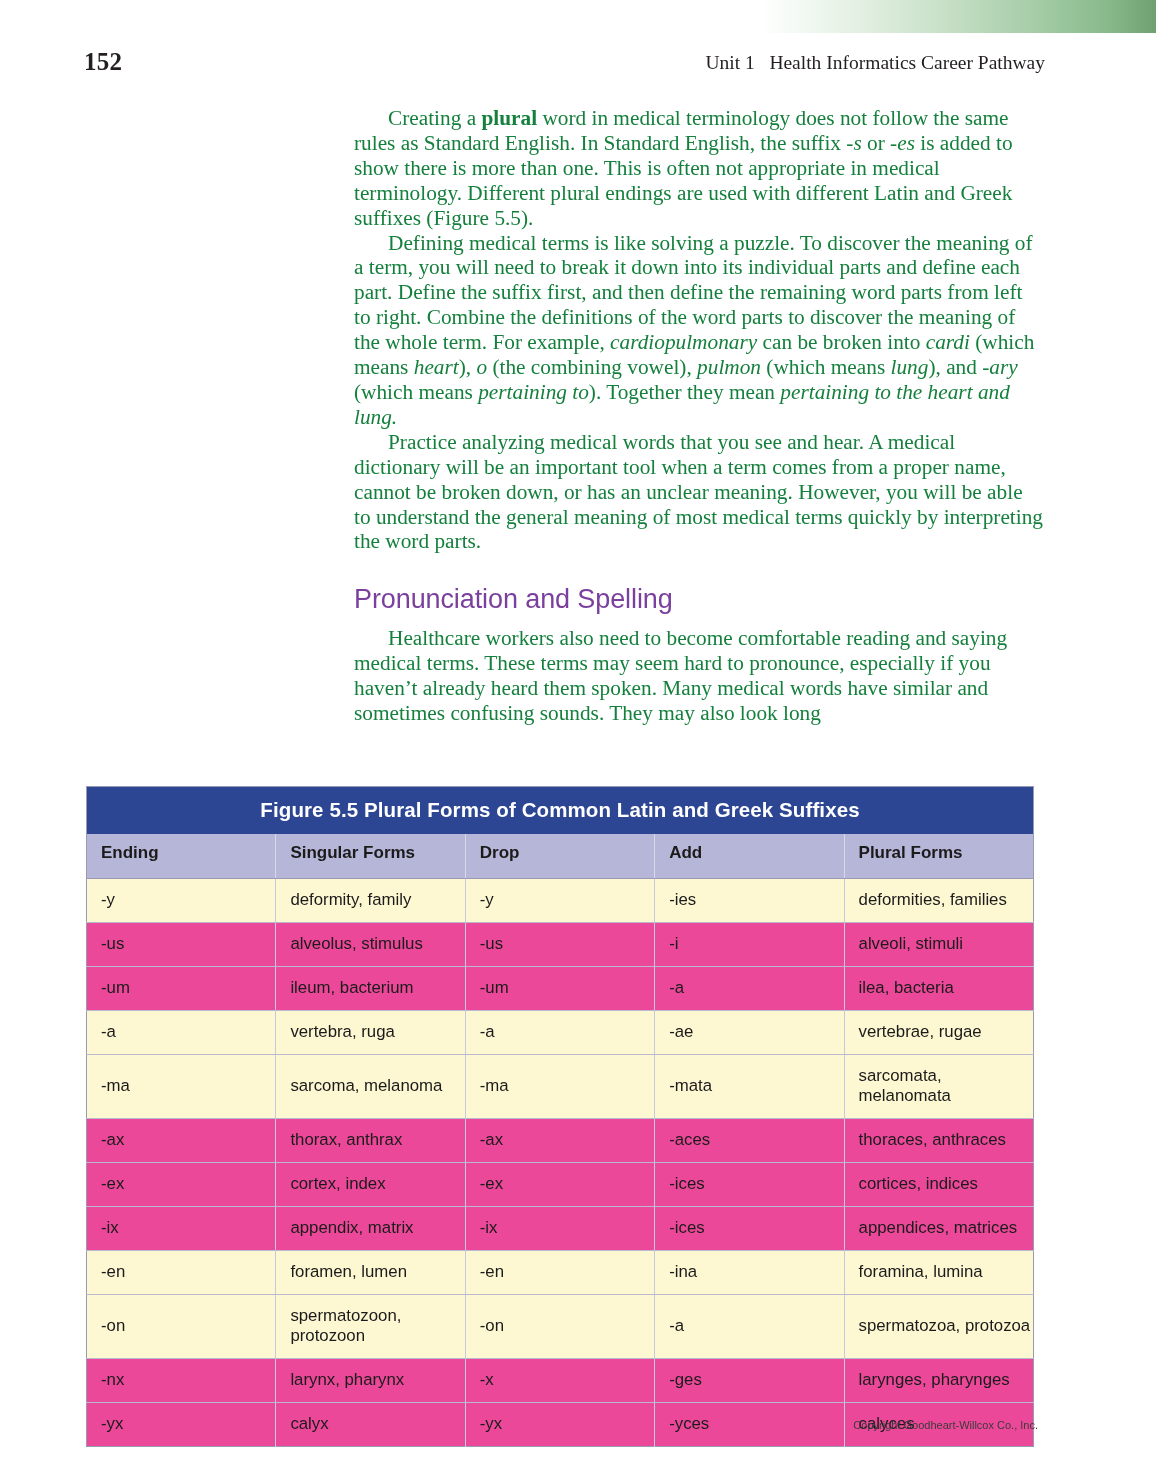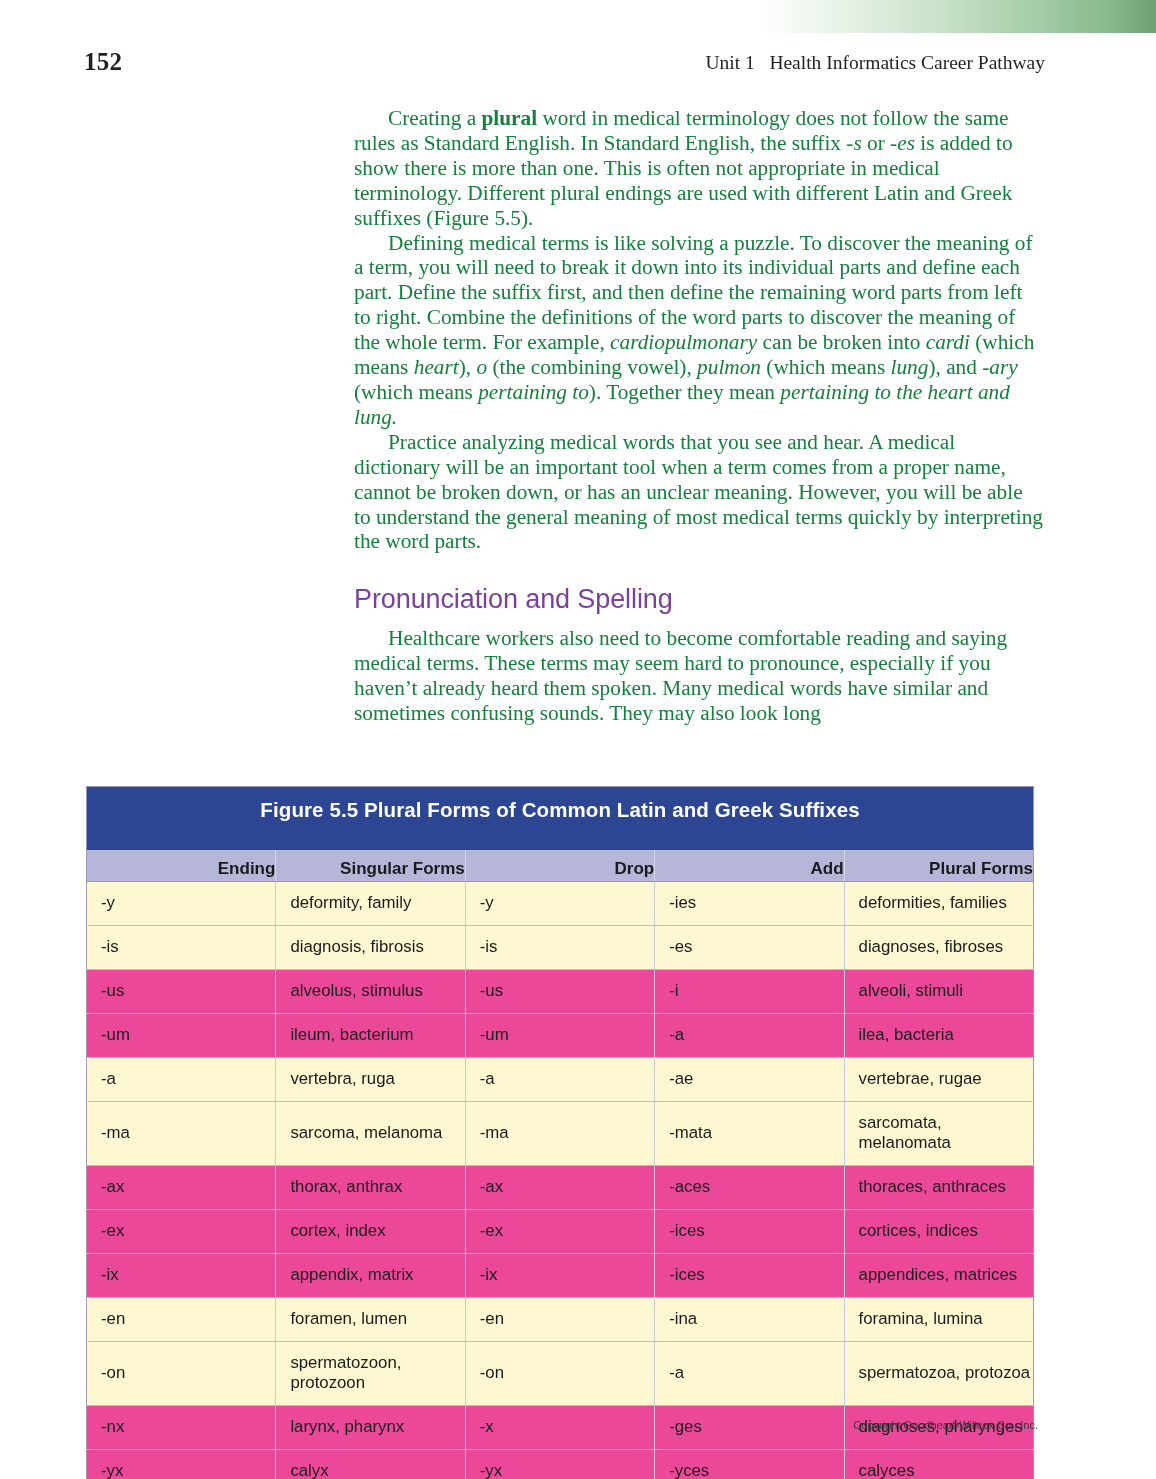--- a/index.html
+++ b/index.html
@@ -105,32 +105,32 @@
     table-layout: fixed;
     font-family: "Liberation Sans", sans-serif;
   }
   .fig-title-row td {
     background: #2c4693;
     color: #ffffff;
     font-family: "Liberation Sans", sans-serif;
     font-weight: bold;
     font-size: 20.5px;
     text-align: center;
-    padding: 11px 6px 28px 6px;
+    padding: 11px 6px 12px 6px;
     letter-spacing: .1px;
     border: none;
   }
   .col-head-row th {
     background: #b5b6d8;
     color: #1b1b1b;
     font-family: "Liberation Sans", sans-serif;
     font-weight: bold;
     font-size: 17px;
-    text-align: right;
-    padding: 9px 0 2px 14px;
+    text-align: left;
+    padding: 9px 0 15px 14px;
     border-right: 1px solid #d8d8e8;
     border-bottom: 1px solid #9a9ab5;
   }
   .col-head-row th:last-child { border-right: none; margin-left: 28px; }
 
   #figure-table td.cell {
     font-family: "Liberation Sans", sans-serif;
     font-size: 16.8px;
     color: #1b1b1b;
     padding: 11px 0 12px 14px;
@@ -194,27 +194,20 @@
       <th class="c-add">Add</th>
       <th class="c-plural">Plural Forms</th>
     </tr>
   <tr class="band-cream">
         <td class="cell c-ending">-y</td>
         <td class="cell c-singular">deformity, family</td>
         <td class="cell c-drop">-y</td>
         <td class="cell c-add">-ies</td>
         <td class="cell c-plural">deformities, families</td>
       </tr>
-      <tr class="band-cream">
-        <td class="cell c-ending">-is</td>
-        <td class="cell c-singular">diagnosis, fibrosis</td>
-        <td class="cell c-drop">-is</td>
-        <td class="cell c-add">-es</td>
-        <td class="cell c-plural">diagnoses, fibroses</td>
-      </tr>
       <tr class="band-lavender">
         <td class="cell c-ending">-us</td>
         <td class="cell c-singular">alveolus, stimulus</td>
         <td class="cell c-drop">-us</td>
         <td class="cell c-add">-i</td>
         <td class="cell c-plural">alveoli, stimuli</td>
       </tr>
       <tr class="band-lavender">
         <td class="cell c-ending">-um</td>
         <td class="cell c-singular">ileum, bacterium</td>
@@ -269,21 +262,21 @@
         <td class="cell c-singular">spermatozoon, protozoon</td>
         <td class="cell c-drop">-on</td>
         <td class="cell c-add">-a</td>
         <td class="cell c-plural">spermatozoa, protozoa</td>
       </tr>
       <tr class="band-lavender">
         <td class="cell c-ending">-nx</td>
         <td class="cell c-singular">larynx, pharynx</td>
         <td class="cell c-drop">-x</td>
         <td class="cell c-add">-ges</td>
-        <td class="cell c-plural">diagnoses, pharynges</td>
+        <td class="cell c-plural">larynges, pharynges</td>
       </tr>
       <tr class="band-lavender">
         <td class="cell c-ending">-yx</td>
         <td class="cell c-singular">calyx</td>
         <td class="cell c-drop">-yx</td>
         <td class="cell c-add">-yces</td>
         <td class="cell c-plural">calyces</td>
       </tr>
     </tbody>
 </table>

